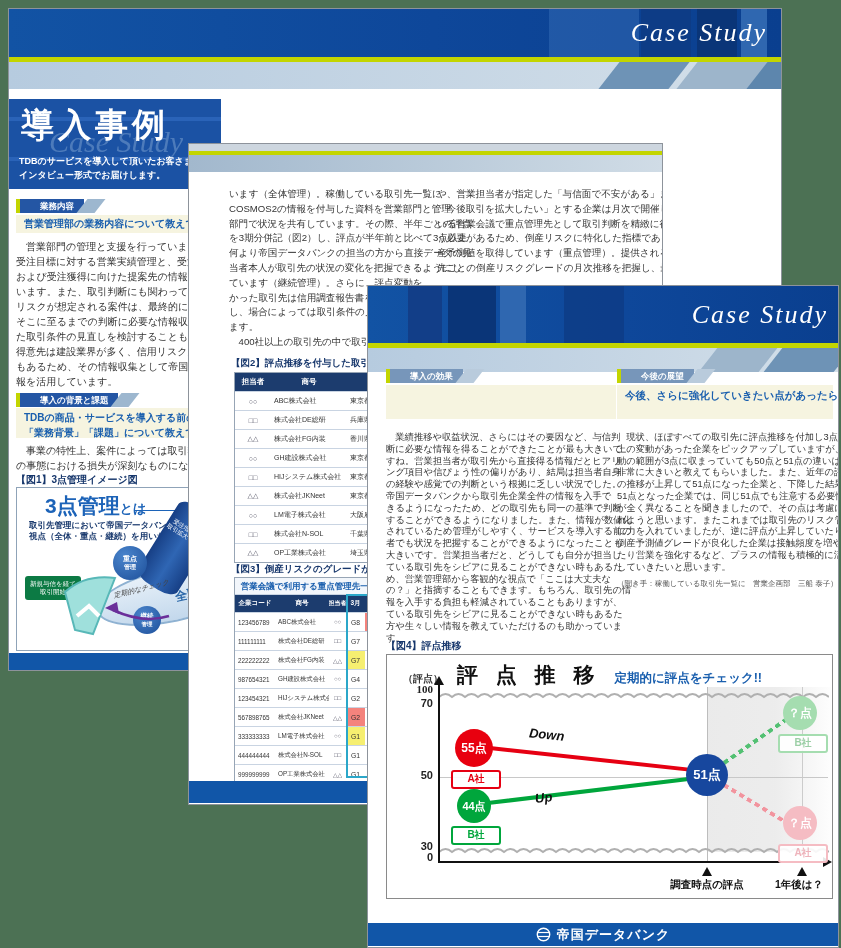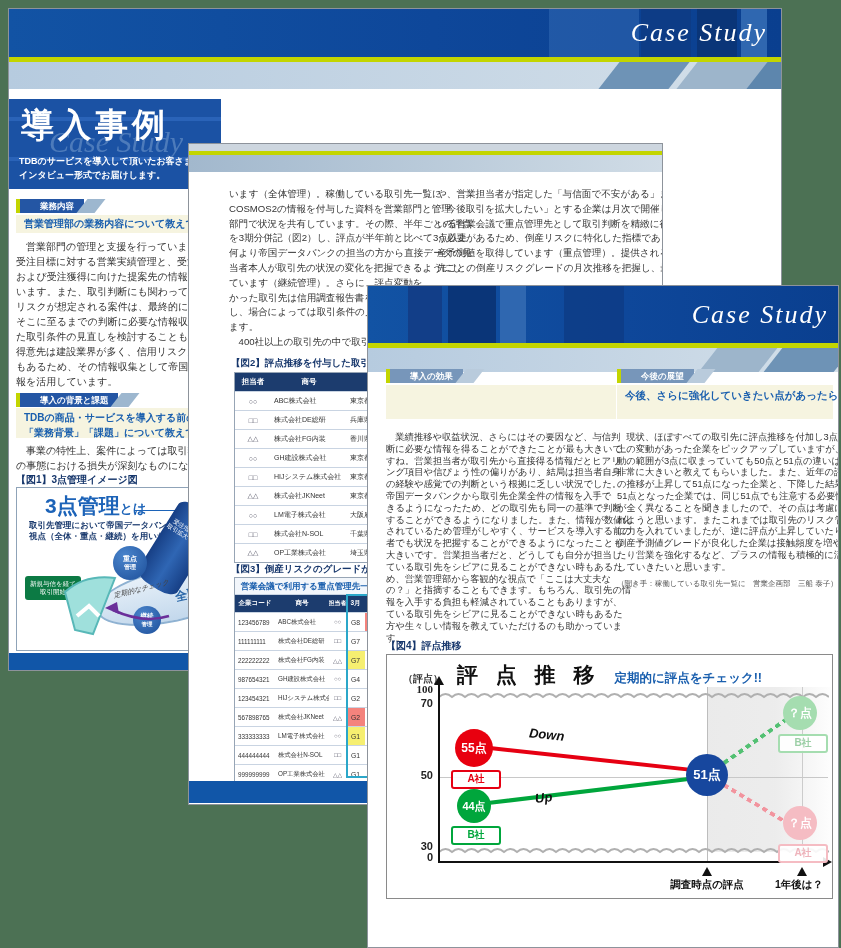--- a/index.html
+++ b/index.html
@@ -462,14 +462,24 @@
       <div class="co" style="left:391px;top:79px;width:46px;height:15px;border-color:#a5ddb0;color:#9ccfa6;">B社</div>
       <div class="pt" style="left:396px;top:151px;width:34px;height:34px;background:#f5bcc3;font-size:12px;">？点</div>
       <div class="co" style="left:391px;top:189px;width:46px;height:15px;border-color:#f5bcc3;color:#eeb3bb;">A社</div>
 
       <div class="xmark" style="left:315px;top:212px;"></div>
       <div class="xmark" style="left:410px;top:212px;"></div>
       <div class="xlab" style="left:258px;top:223px;width:124px;">調査時点の評点</div>
       <div class="xlab" style="left:372px;top:223px;width:80px;">1年後は？</div>
     </div>
 
+    <div class="pfoot" style="top:637px;height:23px;">
+      <div class="flogo">
+        <svg width="15" height="15" viewBox="0 0 15 15">
+          <circle cx="7.5" cy="7.5" r="6.2" fill="none" stroke="#ffffff" stroke-width="1.4"></circle>
+          <line x1="1.5" y1="5.5" x2="13.5" y2="5.5" stroke="#ffffff" stroke-width="1.2"></line>
+          <line x1="1.5" y1="9.5" x2="13.5" y2="9.5" stroke="#ffffff" stroke-width="1.2"></line>
+        </svg>
+        <span>帝国データバンク</span>
+      </div>
+    </div>
   </div>
 </div>
 
 </body></html>

